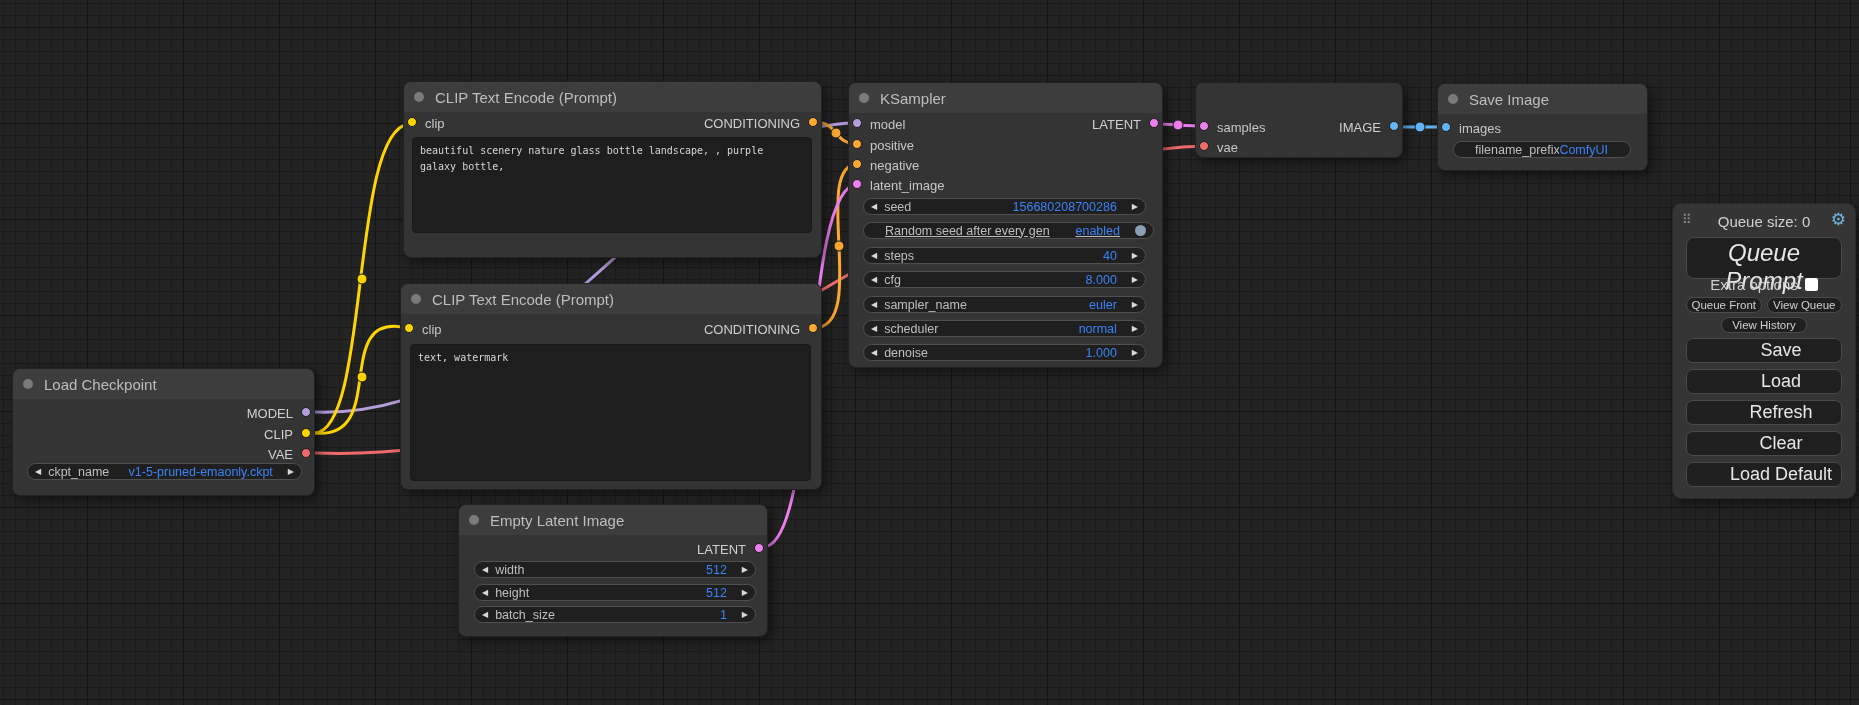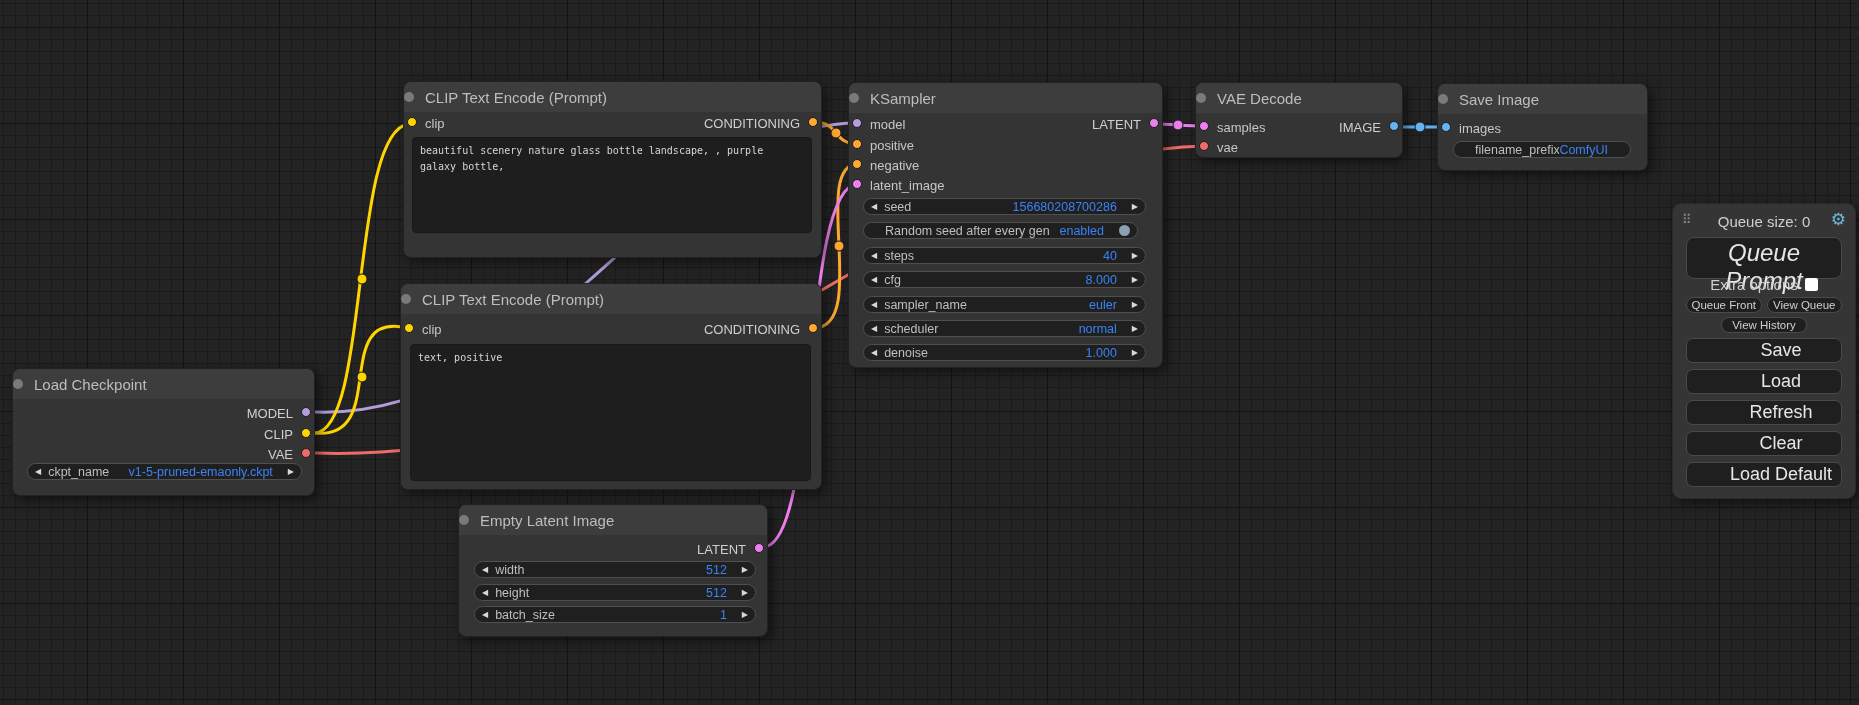--- a/index.html
+++ b/index.html
@@ -9,21 +9,21 @@
     background-image:
       repeating-linear-gradient(90deg,#141414 0 1px,transparent 1px 96px),
       repeating-linear-gradient(0deg,#141414 0 1px,transparent 1px 96px),
       repeating-linear-gradient(90deg,#1b1b1b 0 1px,transparent 1px 12px),
       repeating-linear-gradient(0deg,#1b1b1b 0 1px,transparent 1px 12px);
     background-position:-9px -5px;}
   #links{position:absolute;left:0;top:0;z-index:1;}
   .node{position:absolute;z-index:2;background:#343434;border:1px solid #222;
     border-radius:8px;box-shadow:4px 4px 12px rgba(0,0,0,.5);color:#c8c8c8;box-sizing:border-box;}
   .node-title{height:30px;background:#3d3d3d;border-radius:7px 7px 0 0;display:flex;
-    align-items:center;padding:0 0;font-size:15px;color:#bdbdbd;}
+    align-items:center;padding:0 10px;font-size:15px;color:#bdbdbd;}
   .tdot{width:10px;height:10px;border-radius:50%;background:#7a7a7a;margin-right:11px;flex:0 0 auto;}
   .iorow{position:absolute;left:0;right:0;height:14px;font-size:13px;display:flex;align-items:center;color:#c6c6c6;}
   .port{width:10px;height:10px;border-radius:50%;border:1px solid #1d1d1d;position:absolute;top:1px;box-sizing:border-box;}
   .port.in{left:3px}
   .port.out{right:3px}
   .in-label{margin-left:21px;}
   .out-label{position:absolute;right:21px;color:#cfcfcf;}
   .widget{position:absolute;height:17px;background:#1f1f1f;border:1px solid #4f4f4f;border-radius:10px;
     display:flex;align-items:center;font-size:12.5px;padding:0 7px;color:#bfbfbf;box-sizing:border-box;}
   .warr{font-size:8px;color:#d8d8d8;line-height:1;flex:0 0 auto;}
@@ -123,21 +123,21 @@
     <div class="node-title">
       <span class="tdot"></span>
       <span>CLIP Text Encode (Prompt)</span>
     </div>
     <div class="iorow" style="top:38px;">
       <span class="port in" style="background: rgb(255, 213, 0);"></span>
       <span class="in-label">clip</span>
       <span class="out-label">CONDITIONING</span>
       <span class="port out" style="background: rgb(255, 169, 49);"></span>
     </div>
-    <div class="textbox" style="left:9px;right:10px;top:60px;height:137px;">text, positive</div>
+    <div class="textbox" style="left:9px;right:10px;top:60px;height:137px;">text, watermark</div>
   </div>
 
   <div class="node" style="left:458px;top:504px;width:310px;height:133px;">
     <div class="node-title">
       <span class="tdot"></span>
       <span>Empty Latent Image</span>
     </div>
     <div class="iorow" style="top:37px;">
       <span class="out-label">LATENT</span>
       <span class="port out" style="background: rgb(238, 127, 238);"></span>
@@ -184,21 +184,21 @@
     <div class="iorow" style="top:95px;">
       <span class="port in" style="background: rgb(238, 127, 238);"></span>
       <span class="in-label">latent_image</span>
     </div>
     <div class="widget" style="left:14px;right:16px;top:115px;">
       <span class="warr">◀</span>
       <span class="wname">seed</span>
       <span class="wval">156680208700286</span>
       <span class="warr">▶</span>
     </div>
-    <div class="widget" style="left:14px;right:24px;top:139px;">
+    <div class="widget" style="left:14px;right:8px;top:139px;text-decoration:underline;">
       <span class="wname noflexpad">Random seed after every gen</span>
       <span class="wval">enabled</span>
       <span class="wtoggle" style="background: rgb(139, 160, 180);"></span>
     </div>
     <div class="widget" style="left:14px;right:16px;top:164px;">
       <span class="warr">◀</span>
       <span class="wname">steps</span>
       <span class="wval">40</span>
       <span class="warr">▶</span>
     </div>
@@ -222,24 +222,20 @@
     </div>
     <div class="widget" style="left:14px;right:16px;top:261px;">
       <span class="warr">◀</span>
       <span class="wname">denoise</span>
       <span class="wval">1.000</span>
       <span class="warr">▶</span>
     </div>
   </div>
 
   <div class="node" style="left:1195px;top:82px;width:208px;height:76px;">
-    <div class="node-title">
-      <span class="tdot"></span>
-      <span>VAE Decode</span>
-    </div>
     <div class="iorow" style="top:37px;">
       <span class="port in" style="background: rgb(238, 127, 238);"></span>
       <span class="in-label">samples</span>
       <span class="out-label">IMAGE</span>
       <span class="port out" style="background: rgb(100, 181, 246);"></span>
     </div>
     <div class="iorow" style="top:57px;">
       <span class="port in" style="background: rgb(240, 106, 106);"></span>
       <span class="in-label">vae</span>
     </div>

